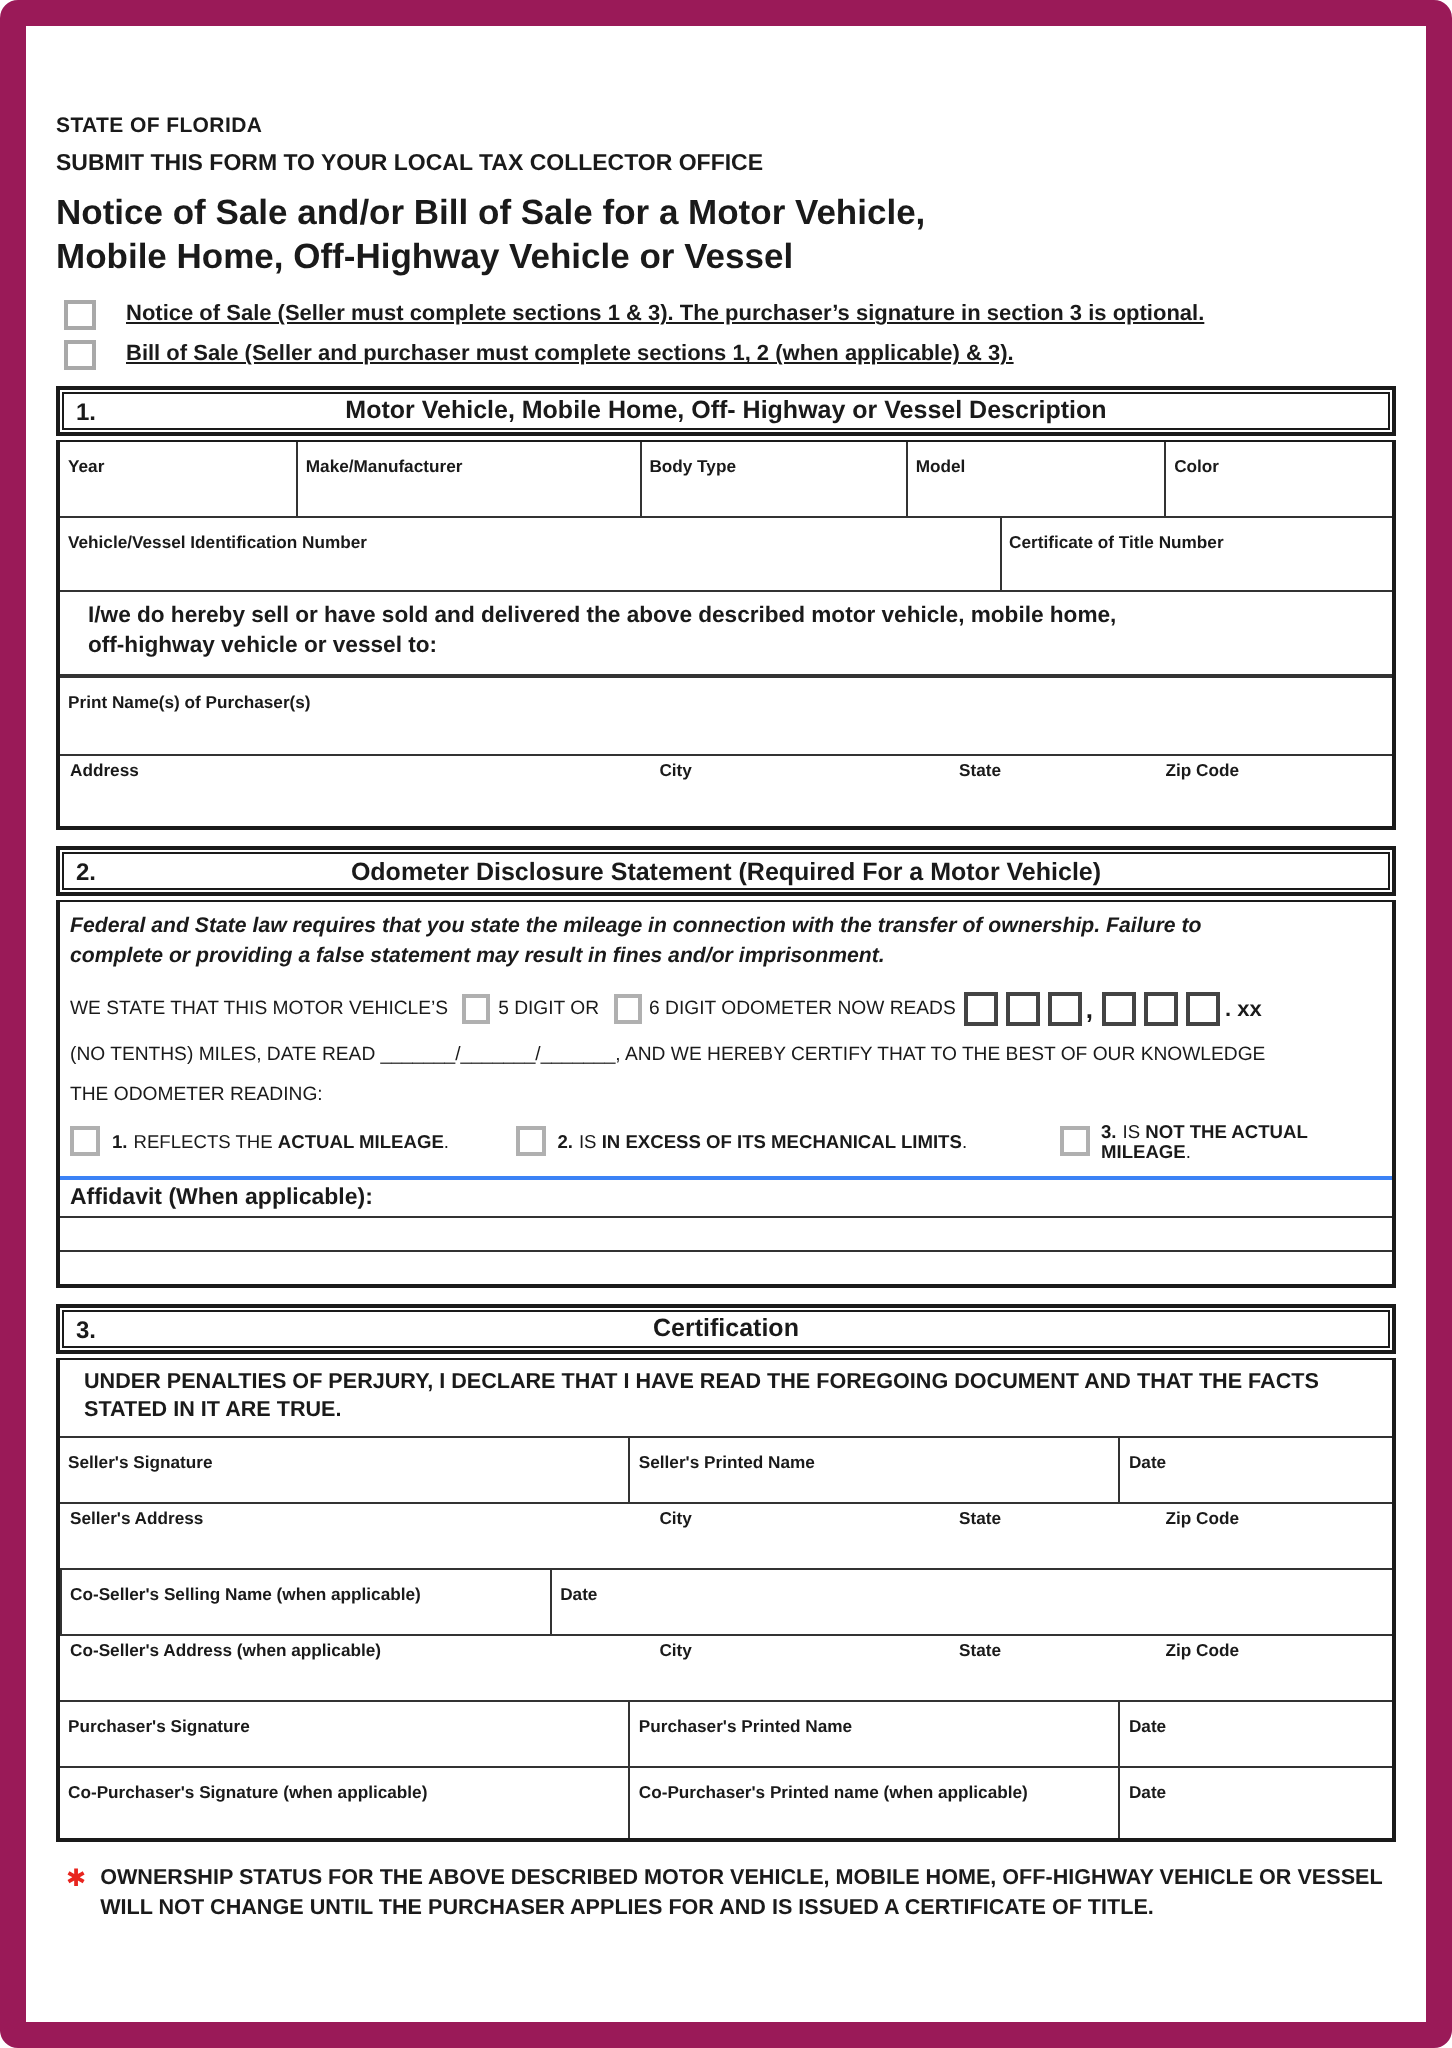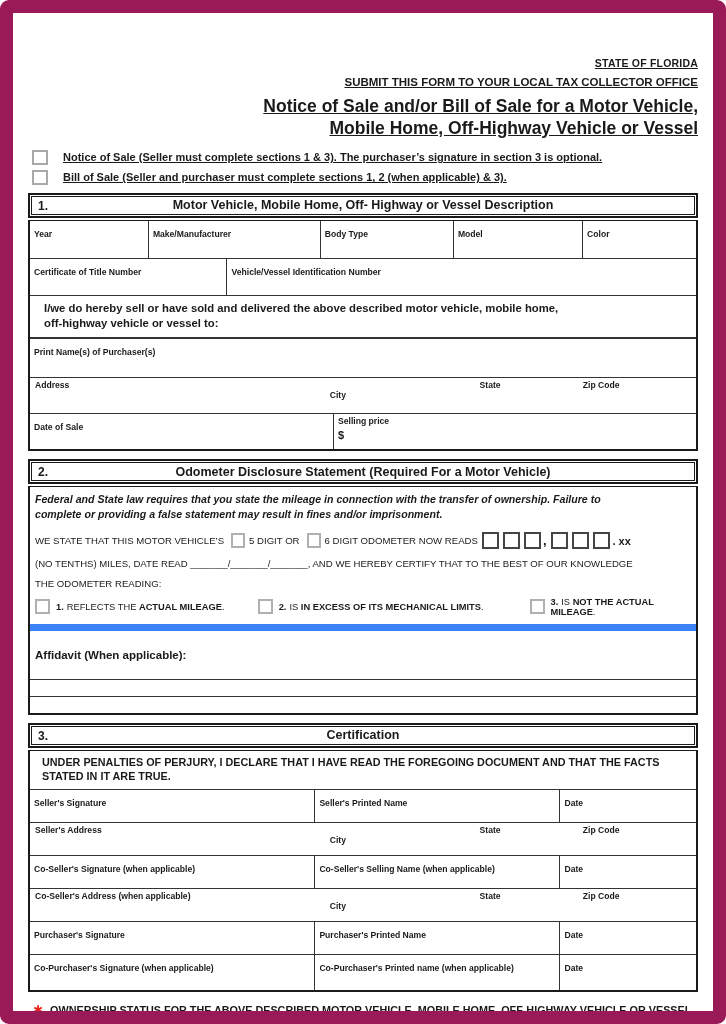--- a/index.html
+++ b/index.html
@@ -1,21 +1,21 @@
 <!DOCTYPE html>
 <html><head>
 <meta charset="utf-8">
 <style>
   * { margin:0; padding:0; box-sizing:border-box; }
   html,body { width:726px; height:1024px; background:#fff; font-family:"Liberation Sans","DejaVu Sans",sans-serif; color:#1a1a1a; }
   .frame { position:absolute; inset:0; width:726px; height:1024px; border:13px solid #9a1a58; border-radius:9px; background:#fff; overflow:hidden; }
   .page { position:relative; width:100%; height:100%; background:#fff; padding:44px 15px 10px 15px; }
 
   
-  .hdr { text-align:right;text-decoration:underline; }
+  .hdr { text-align:left; }
   .hdr-state { font-size:10.5px; font-weight:bold; letter-spacing:.2px; }
   .hdr-dept { font-size:9.8px; margin-top:2px; }
   .hdr-submit { font-size:11.5px; font-weight:bold; margin-top:7px; }
   .hdr-web { font-size:9px; color:#444; margin-top:1px; }
   .hdr-title { font-size:17.5px; font-weight:bold; line-height:1.25; margin-top:8px; }
 
   
   .ftype { margin-top:10px; padding-left:4px; }
   .ftype-row { display:flex; align-items:center; margin-bottom:5px; }
   .cb { width:16px; height:15px; border:2px solid #a9a9a9; background:#fff; flex:0 0 auto; }
@@ -35,21 +35,21 @@
   .cells:first-child { border-top:none; }
   .cell { padding:2px 4px; border-left:1px solid #333; }
   .cell:first-child { border-left:none; }
 
   
   .s1-r1 { height:37px; } .s1-r2 { height:37px; }
   .s1-statement { border-top:1px solid #333; padding:5px 8px 6px 14px; font-size:11.3px; font-weight:bold; line-height:1.35; }
   .s1-purch { border-top:2px solid #333; height:40px; padding:2px 4px; }
   .addr-row { position:relative; border-top:1px solid #333; }
   .addr-row .a0 { position:absolute; left:5px; top:2px; }
-  .addr-row .a1 { position:absolute; left:45%; top:12px; }
+  .addr-row .a1 { position:absolute; left:45%; top:2px; }
   .addr-row .a2 { position:absolute; left:67.5%; top:2px; }
   .addr-row .a3 { position:absolute; left:83%; top:2px; }
   .s1-addr { height:36px; }
   .s1-r4 { height:36px; }
   .dollar { font-size:11px; font-weight:bold; margin-top:3px; }
 
   
   .s2-law { padding:5px 6px 5px 5px; font-size:10.6px; font-weight:bold; line-height:1.4;font-style:italic; }
   .odo { padding:2px 6px 0 5px; font-size:9.6px; }
   .odo-line1 { display:flex; align-items:center; height:24px; }
@@ -57,21 +57,21 @@
   .digit { width:17px; height:17px; border:2px solid #444; margin-left:4px; flex:0 0 auto; background:#fff; }
   .odo-comma { font-size:13px; font-weight:bold; margin-left:2px; }
   .odo-dec { font-size:11px; font-weight:bold; margin-left:3px; }
   .odo-line2 { height:22px; display:flex; align-items:center;text-align:right; }
   .odo-line3 { height:18px; display:flex; align-items:center; }
   .opts { display:flex; align-items:center; padding:4px 6px 7px 5px; font-size:9.3px; }
   .opt { display:flex; align-items:center; }
   .opt .cb3 { width:15px; height:15px; border:2px solid #b0b0b0; margin-right:6px; flex:0 0 auto; }
   .opt b { font-weight:bold; }
   .opt .num { font-weight:bold; margin-right:3px; }
-  .affid-label { border-top:7px solid #3b82f6; padding:18px 5px; font-size:11.5px; font-weight:bold; }
+  .affid-label { border-top:2px solid #3b82f6; padding:3px 5px; font-size:11.5px; font-weight:bold; }
   .affid-blank { border-top:1px solid #333; height:17px; }
 
   
   .s3-perjury { padding:4px 8px 5px 12px; font-size:10.8px; font-weight:bold; line-height:1.35; }
   .s3-row { display:flex; border-top:1px solid #333; height:33px; }
   .s3-c1 { width:42.7%; padding:2px 4px; }
   .s3-c2 { width:36.8%; padding:2px 4px; border-left:1px solid #333; }
   .s3-c3 { width:20.5%; padding:2px 4px; border-left:1px solid #333; }
   .s3-addr { height:33px; }
 
@@ -115,42 +115,35 @@
       </div>
       <div class="sec-body">
         <div class="cells s1-r1">
           <div class="cell" style="width:17.7%"><span class="lbl">Year</span></div>
           <div class="cell" style="width:25.8%"><span class="lbl">Make/Manufacturer</span></div>
           <div class="cell" style="width:20%"><span class="lbl">Body Type</span></div>
           <div class="cell" style="width:19.4%"><span class="lbl">Model</span></div>
           <div class="cell" style="width:17.1%"><span class="lbl">Color</span></div>
         </div>
         <div class="cells s1-r2">
+          <div class="cell" style="width:70.5%"><span class="lbl">Vehicle/Vessel Identification Number</span></div>
           <div class="cell" style="width:29.5%"><span class="lbl">Certificate of Title Number</span></div>
-          <div class="cell" style="width:70.5%"><span class="lbl">Vehicle/Vessel Identification Number</span></div>
         </div>
         <div class="s1-statement">
           <div>I/we do hereby sell or have sold and delivered the above described motor vehicle, mobile home,</div>
           <div>off-highway vehicle or vessel to:</div>
         </div>
         <div class="s1-purch">
           <span class="lbl">Print Name(s) of Purchaser(s)</span>
         </div>
         <div class="addr-row s1-addr">
           <span class="lbl a0">Address</span>
           <span class="lbl a1">City</span>
           <span class="lbl a2">State</span>
           <span class="lbl a3">Zip Code</span>
-        </div>
-        <div class="cells s1-r4">
-          <div class="cell" style="width:45.5%"><span class="lbl">Date of Sale</span></div>
-          <div class="cell" style="width:54.5%">
-            <div class="lbl">Selling price</div>
-            <div class="dollar">$</div>
-          </div>
         </div>
       </div>
     </div>
 
     <div class="sec">
       <div class="sec-hd">
         <div class="sec-hd-in">
           <span class="sec-num">2.</span>
           <span class="sec-title">Odometer Disclosure Statement (Required For a Motor Vehicle)</span>
         </div>
@@ -217,21 +210,20 @@
           <div class="s3-c2"><span class="lbl">Seller's Printed Name</span></div>
           <div class="s3-c3"><span class="lbl">Date</span></div>
         </div>
         <div class="addr-row s3-addr">
           <span class="lbl a0">Seller's Address</span>
           <span class="lbl a1">City</span>
           <span class="lbl a2">State</span>
           <span class="lbl a3">Zip Code</span>
         </div>
         <div class="s3-row">
-          <div class="s3-c1"><span class="lbl">Co-Seller's Signature (when applicable)</span></div>
           <div class="s3-c2"><span class="lbl">Co-Seller's Selling Name (when applicable)</span></div>
           <div class="s3-c3"><span class="lbl">Date</span></div>
         </div>
         <div class="addr-row s3-addr">
           <span class="lbl a0">Co-Seller's Address (when applicable)</span>
           <span class="lbl a1">City</span>
           <span class="lbl a2">State</span>
           <span class="lbl a3">Zip Code</span>
         </div>
         <div class="s3-row">

